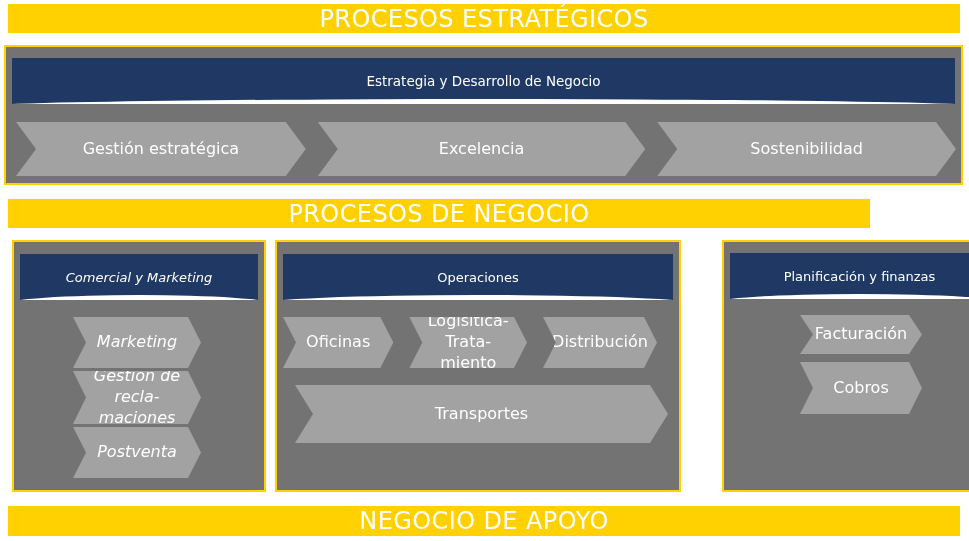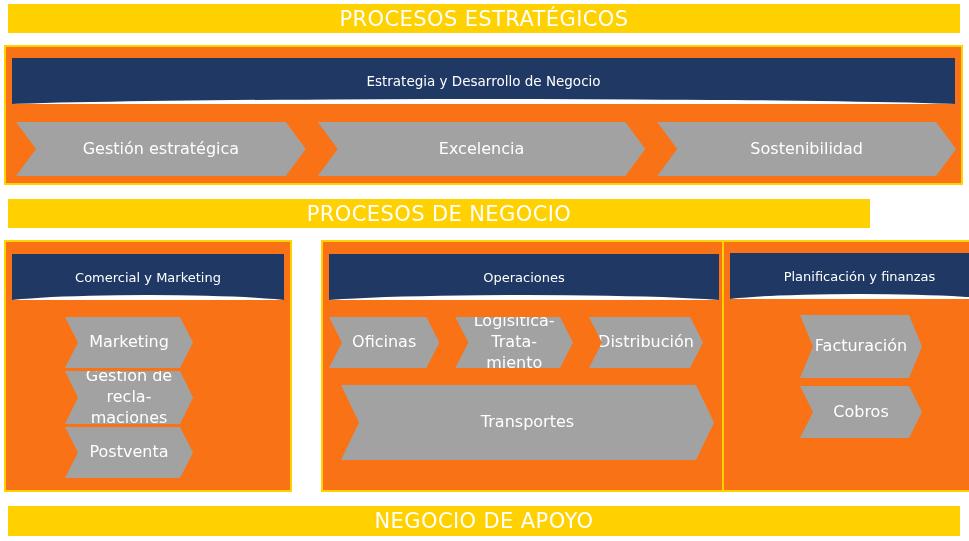--- a/index.html
+++ b/index.html
@@ -16,32 +16,32 @@
   }
 
   
   .banner {
     position: absolute;
     background: var(--yellow);
     color: #ffffff;
     display: flex;
     align-items: center;
     justify-content: center;
-    font-size: 21px;
+    font-size: 24px;
     letter-spacing: 0.4px;
     font-weight: 400;
   }
   .banner-top     { left: 8px; top: 4px;   width: 952px; height: 29px; }
   .banner-negocio { left: 8px; top: 199px; width: 862px; height: 29px; }
   .banner-apoyo   { left: 8px; top: 506px; width: 952px; height: 30px; }
 
   
   .box {
     position: absolute;
-    background: #f97316;
+    background: #737373;
     border: 2px solid var(--yellow);
     box-sizing: border-box;
   }
   .strategic { left: 4px; top: 45px; width: 959px; height: 140px; }
 
   
   .hdr {
     position: absolute;
     background: var(--blue);
     color: #ffffff;
@@ -92,53 +92,53 @@
     display: flex;
     gap: 12px;
   }
   .strat-arrows .arrow { --n: 20px; }
   .a1 { flex: 292 1 0; }
   .a2 { flex: 330 1 0; }
   .a3 { flex: 301 1 0; }
 
   
   .col { top: 240px; height: 252px; }
-  .col-comercial   { left: 4px;   width: 288px; }
-  .col-operaciones { left: 275px; width: 406px; margin-left: 46px; }
+  .col-comercial   { left: 12px;   width: 254px; font-style: italic; }
+  .col-operaciones { left: 275px; width: 406px; }
   .col-finanzas    { left: 678px; width: 275px; margin-left: 44px; }
 
   .col-hdr { left: 6px; right: 6px; top: 12px; height: 46px; }
   .fin-hdr { top: 11px; }
 
   .stack {
     position: absolute;
     display: flex;
     flex-direction: column;
   }
   .stack-comercial { left: 59px; top: 75px; width: 128px; gap: 3px; }
   .stack-comercial .arrow { height: 51px; }
   .stack-comercial .arrow:nth-child(2) { height: 53px; }
 
   .stack-finanzas { left: 76px; top: 73px; width: 122px; gap: 8px; }
-  .stack-finanzas .arrow { height: 63px; }
+  .stack-finanzas .arrow { height: 39px; }
   .stack-finanzas .arrow:nth-child(2) { height: 52px; }
 
   .op-row {
     position: absolute;
     left: 6px; right: 22px; top: 75px; height: 51px;
     display: flex;
     gap: 16px;
   }
   .f120 { flex: 120 1 0; }
   .f128 { flex: 128 1 0; }
   .f124 { flex: 124 1 0; text-align: center; }
 
   .wide {
     position: absolute;
-    left: 18px; right: 11px; top: 143px; height: 75px;
+    left: 18px; right: 11px; top: 143px; height: 58px;
     --n: 18px;
   }
 </style>
 </head>
 <body>
 
 <div class="canvas">
 
   <div class="banner banner-top">PROCESOS ESTRATÉGICOS</div>
 

